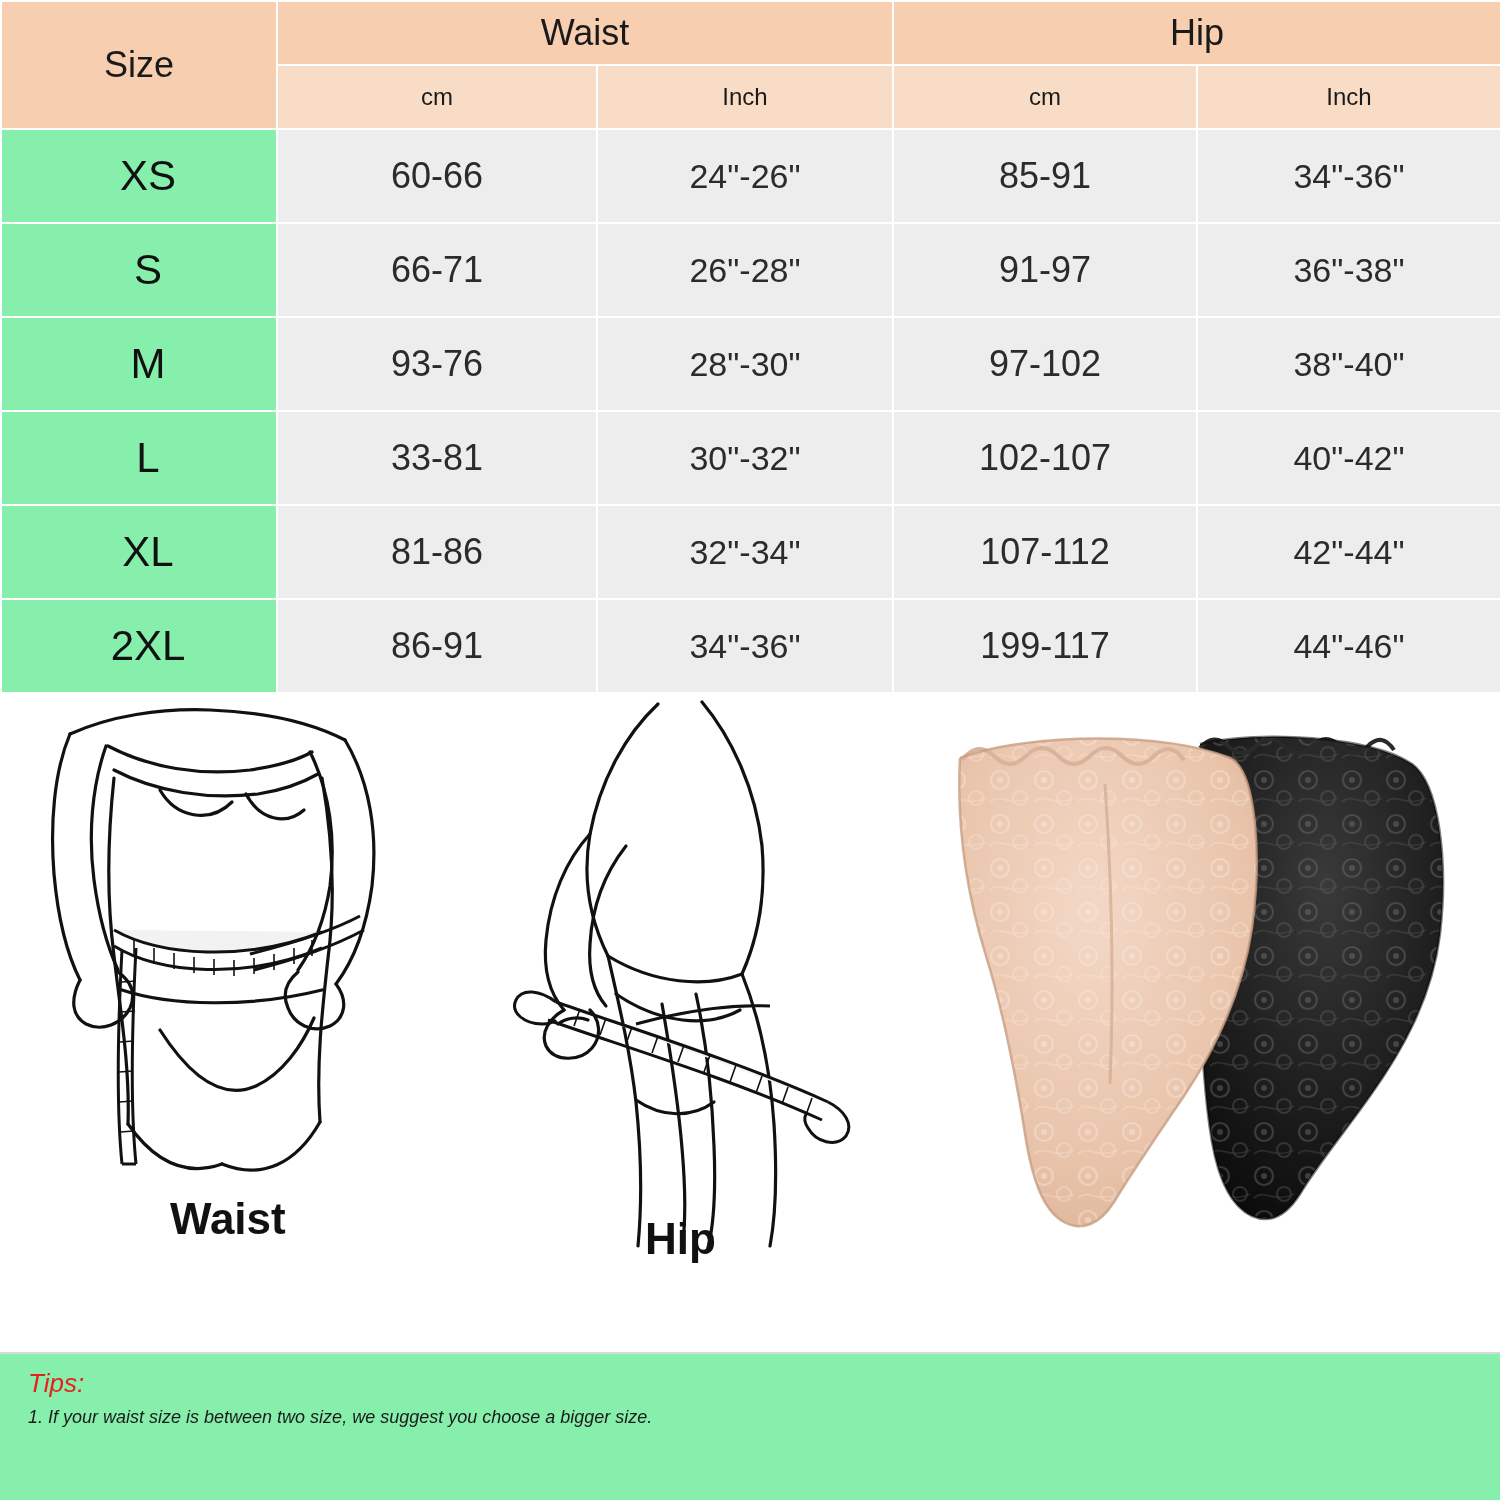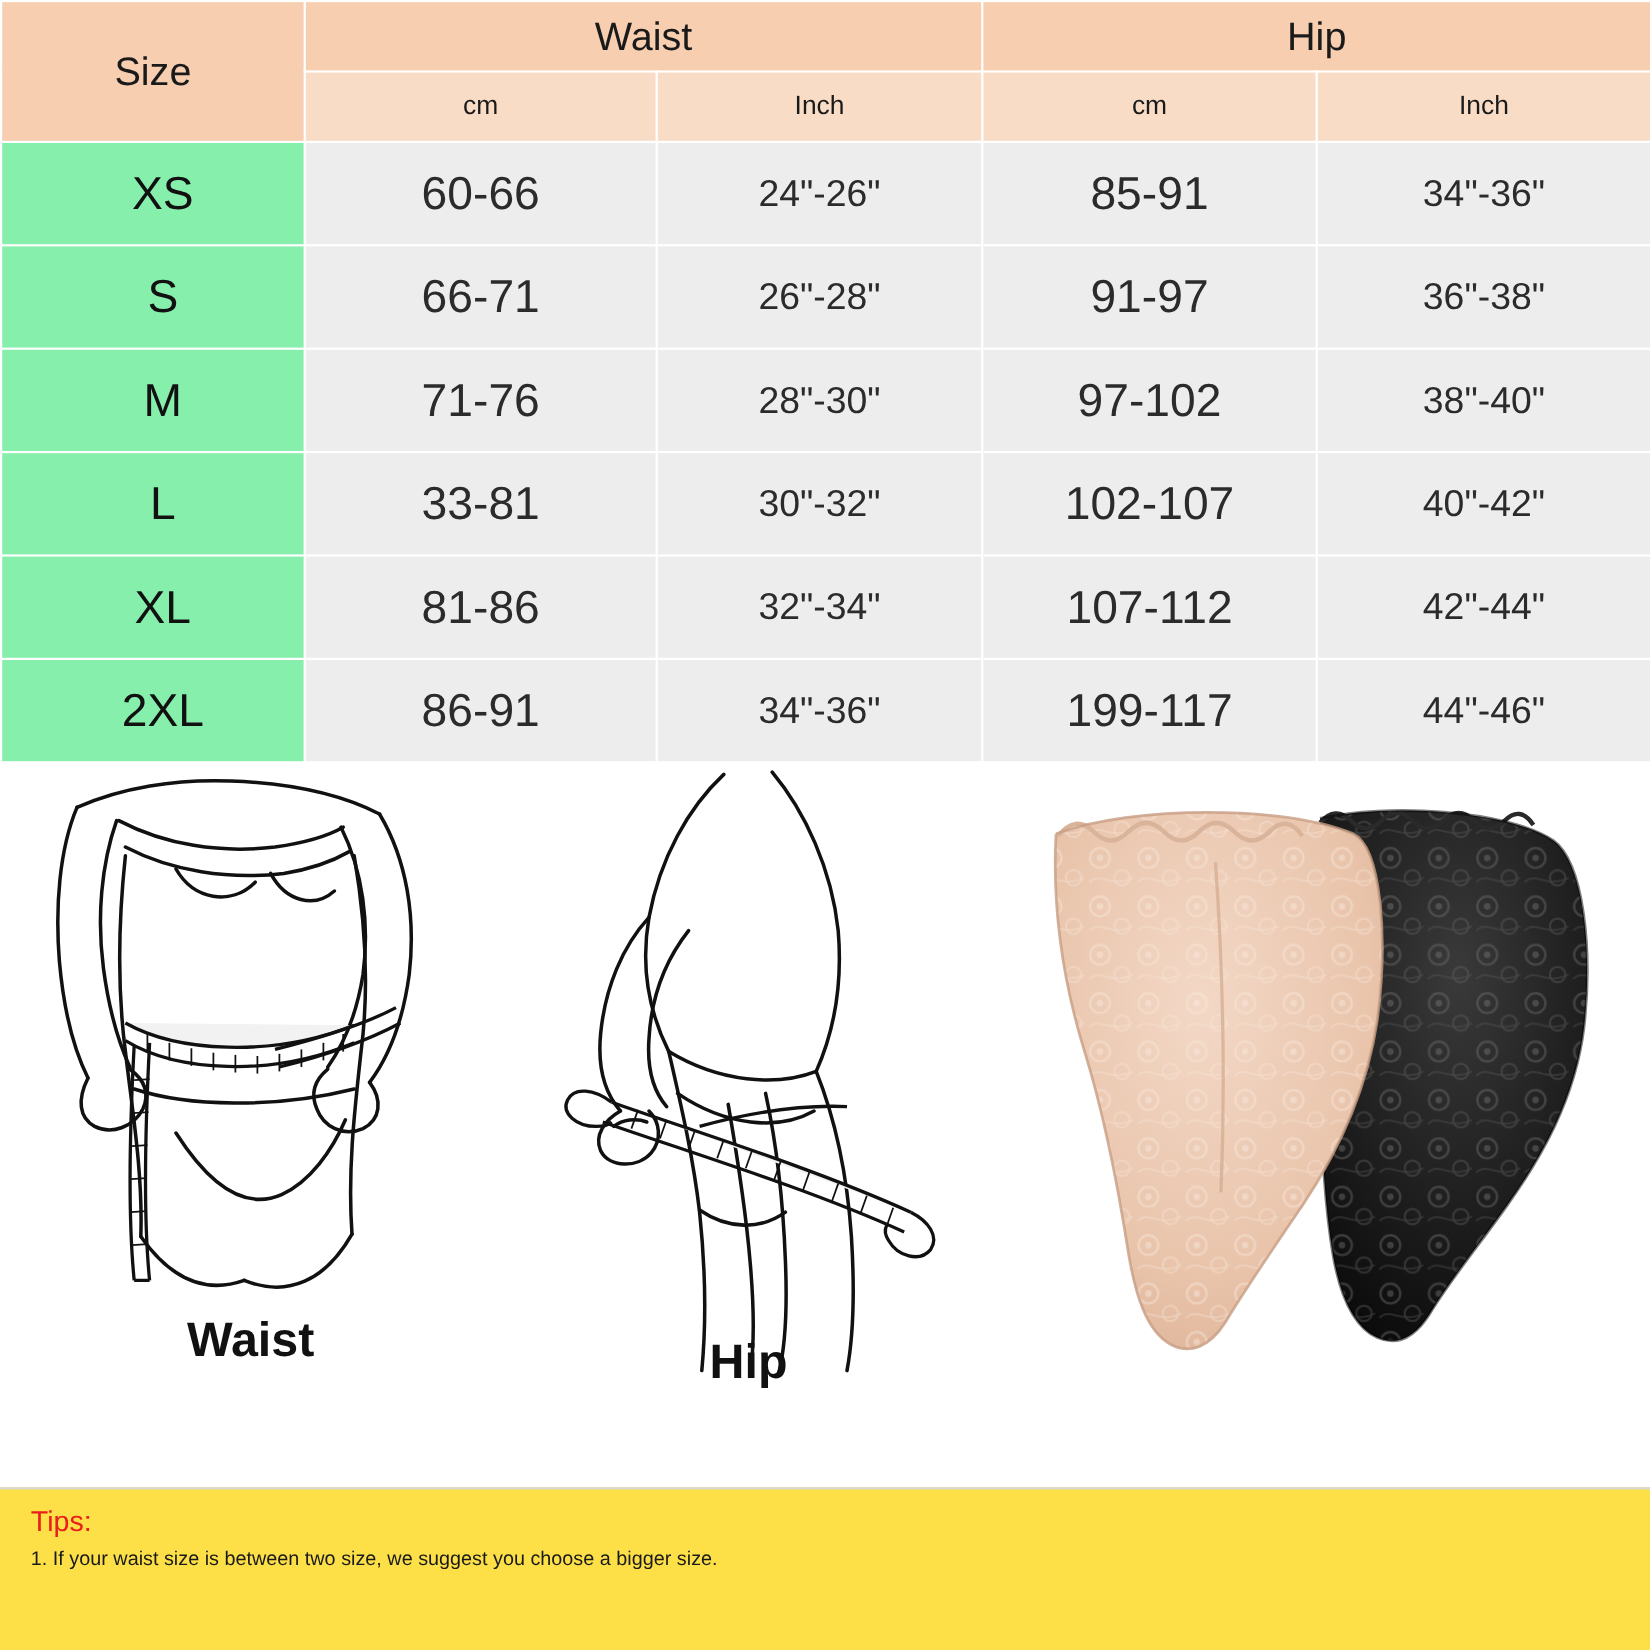--- a/index.html
+++ b/index.html
@@ -28,21 +28,21 @@
   .hdr-sub { font-size: 24px; }
   .size-label-cell {
     background: #86efac;
     font-weight: bold;
     font-size: 42px;
     color: #111;
     padding-left: 18px;
   }
   .val-cell {
     background: #ededed;
-    font-size: 42px;
+    font-size: 36px;
     color: #2b2b2b;
   }
   .val-cell.inch { font-size: 34px; }
   .row-h { height: 94px; }
 
   
   .illus {
     position: relative;
     width: 1500px;
     height: 600px;
@@ -60,23 +60,24 @@
   .lbl-waist { left: 170px; top: 500px; }
   .lbl-hip   { left: 645px; top: 520px; }
 
   .product { position: absolute; left: 900px; top: 30px; width: 580px; height: 540px; }
 
   
   .tips {
     position: absolute;
     left: 0; top: 1352px;
     width: 1500px; height: 148px;
-    background: #fde047;
+    background: #86efac;
     border-top: 2px solid #d8d8d8;
     padding: 14px 28px 0 28px;
+    font-style: italic;
   }
   .tips-title {
     color: #e8201c;
     font-size: 26px;
     margin-bottom: 6px;
   }
   .tips-line {
     color: #1a1a1a;
     font-size: 18px;
     line-height: 1.42;
@@ -119,21 +120,21 @@
       </tr>
       <tr class="row-h">
         <td class="size-label-cell">S</td>
         <td class="val-cell">66-71</td>
         <td class="val-cell inch">26"-28"</td>
         <td class="val-cell">91-97</td>
         <td class="val-cell inch">36"-38"</td>
       </tr>
       <tr class="row-h">
         <td class="size-label-cell">M</td>
-        <td class="val-cell">71-76</td>
+        <td class="val-cell">93-76</td>
         <td class="val-cell inch">28"-30"</td>
         <td class="val-cell">97-102</td>
         <td class="val-cell inch">38"-40"</td>
       </tr>
       <tr class="row-h">
         <td class="size-label-cell">L</td>
         <td class="val-cell">33-81</td>
         <td class="val-cell inch">30"-32"</td>
         <td class="val-cell">102-107</td>
         <td class="val-cell inch">40"-42"</td>

